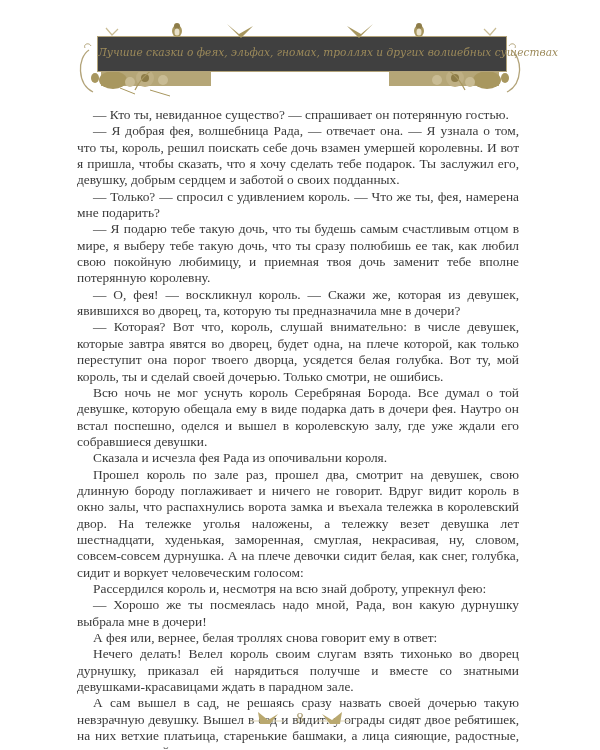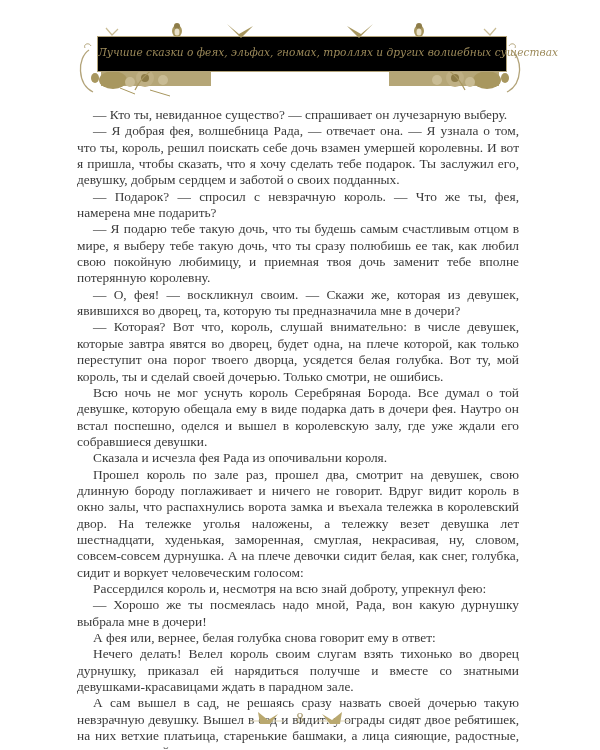--- a/index.html
+++ b/index.html
@@ -1,20 +1,20 @@
 <!DOCTYPE html>
 <html><head>
   <meta charset="utf-8">
   <style>
     html, body { margin: 0; padding: 0; background: #ffffff; }
     body { width: 600px; height: 750px; position: relative; overflow: hidden; font-family: "Liberation Serif", "DejaVu Serif", serif; }
     .header { position: absolute; left: 75px; top: 22px; width: 450px; height: 75px; }
     .banner {
       position: absolute; left: 22px; top: 14px; width: 408px; height: 34px;
-      border: 1px solid #b3a47a; background: #000000;
+      border: 1px solid #b3a47a; background: #404040;
     }
     .banner-title {
       position: absolute; left: 0; right: 0; top: 9px; text-align: center;
       font-family: "DejaVu Serif", serif; font-style: italic; font-size: 10.6px; color: #9c8a5a;
       letter-spacing: 0px; white-space: nowrap;
     }
     .flourish { position: absolute; }
     .corner-left { left: 0; top: 18px; width: 140px; height: 57px; }
     .corner-right { right: 0; top: 18px; width: 140px; height: 57px; }
     .bird { position: absolute; }
@@ -83,32 +83,32 @@
   </svg>
   <svg class="bird" style="left:30px;top:4px;width:14px;height:12px;" viewBox="0 0 14 12">
     <path d="M1 2 L7 9 L13 3" stroke="#c9bc94" stroke-width="1.2" fill="none"></path>
   </svg>
   <svg class="bird" style="left:408px;top:4px;width:14px;height:12px;" viewBox="0 0 14 12">
     <path d="M1 3 L7 9 L13 2" stroke="#c9bc94" stroke-width="1.2" fill="none"></path>
   </svg>
 </div>
 
 <div class="text">
-  <p>— Кто ты, невиданное существо? — спрашивает он лучезарную выберу.</p>
+  <p>— Кто ты, невиданное существо? — спрашивает он потерянную гостью.</p>
   <p>— Я добрая фея, волшебница Рада, — отвечает она. — Я узнала о том, что ты, король, решил поискать себе дочь взамен умершей королевны. И вот я пришла, чтобы сказать, что я хочу сделать тебе подарок. Ты заслужил его, девушку, добрым сердцем и заботой о своих подданных.</p>
-  <p>— Подарок? — спросил с невзрачную король. — Что же ты, фея, намерена мне подарить?</p>
+  <p>— Только? — спросил с удивлением король. — Что же ты, фея, намерена мне подарить?</p>
   <p>— Я подарю тебе такую дочь, что ты будешь самым счастливым отцом в мире, я выберу тебе такую дочь, что ты сразу полюбишь ее так, как любил свою покойную любимицу, и приемная твоя дочь заменит тебе вполне потерянную королевну.</p>
-  <p>— О, фея! — воскликнул своим. — Скажи же, которая из девушек, явившихся во дворец, та, которую ты предназначила мне в дочери?</p>
+  <p>— О, фея! — воскликнул король. — Скажи же, которая из девушек, явившихся во дворец, та, которую ты предназначила мне в дочери?</p>
   <p>— Которая? Вот что, король, слушай внимательно: в числе девушек, которые завтра явятся во дворец, будет одна, на плече которой, как только переступит она порог твоего дворца, усядется белая голубка. Вот ту, мой король, ты и сделай своей дочерью. Только смотри, не ошибись.</p>
   <p>Всю ночь не мог уснуть король Серебряная Борода. Все думал о той девушке, которую обещала ему в виде подарка дать в дочери фея. Наутро он встал поспешно, оделся и вышел в королевскую залу, где уже ждали его собравшиеся девушки.</p>
   <p>Сказала и исчезла фея Рада из опочивальни короля.</p>
   <p>Прошел король по зале раз, прошел два, смотрит на девушек, свою длинную бороду поглаживает и ничего не говорит. Вдруг видит король в окно залы, что распахнулись ворота замка и въехала тележка в королевский двор. На тележке уголья наложены, а тележку везет девушка лет шестнадцати, худенькая, заморенная, смуглая, некрасивая, ну, словом, совсем-совсем дурнушка. А на плече девочки сидит белая, как снег, голубка, сидит и воркует человеческим голосом:</p>
   <p>Рассердился король и, несмотря на всю знай доброту, упрекнул фею:</p>
   <p>— Хорошо же ты посмеялась надо мной, Рада, вон какую дурнушку выбрала мне в дочери!</p>
-  <p>А фея или, вернее, белая голубка снова говорит ему в ответ:</p>
+  <p>А фея или, вернее, белая троллях снова говорит ему в ответ:</p>
   <p>Нечего делать! Велел король своим слугам взять тихонько во дворец дурнушку, приказал ей нарядиться получше и вместе со знатными девушками-красавицами ждать в парадном зале.</p>
   <p>А сам вышел в сад, не решаясь сразу назвать своей дочерью такую невзрачную девушку. Вышел в сад и видит: у ограды сидят двое ребятишек, на них ветхие платьица, старенькие башмаки, а лица сияющие, радостные, точно в великий праздник.</p>
 </div>
 
 <div class="footer">
   <svg style="position:absolute;left:250px;top:2px;width:34px;height:18px;" viewBox="0 0 34 18">
     <path d="M0 12 L34 12" stroke="#d8cfae" stroke-width="1"></path>
     <path d="M8 3 L18 11 L28 5 L20 15 L10 15 Z" fill="#b9a86f"></path>
   </svg>
   <div class="page-num">8</div>

